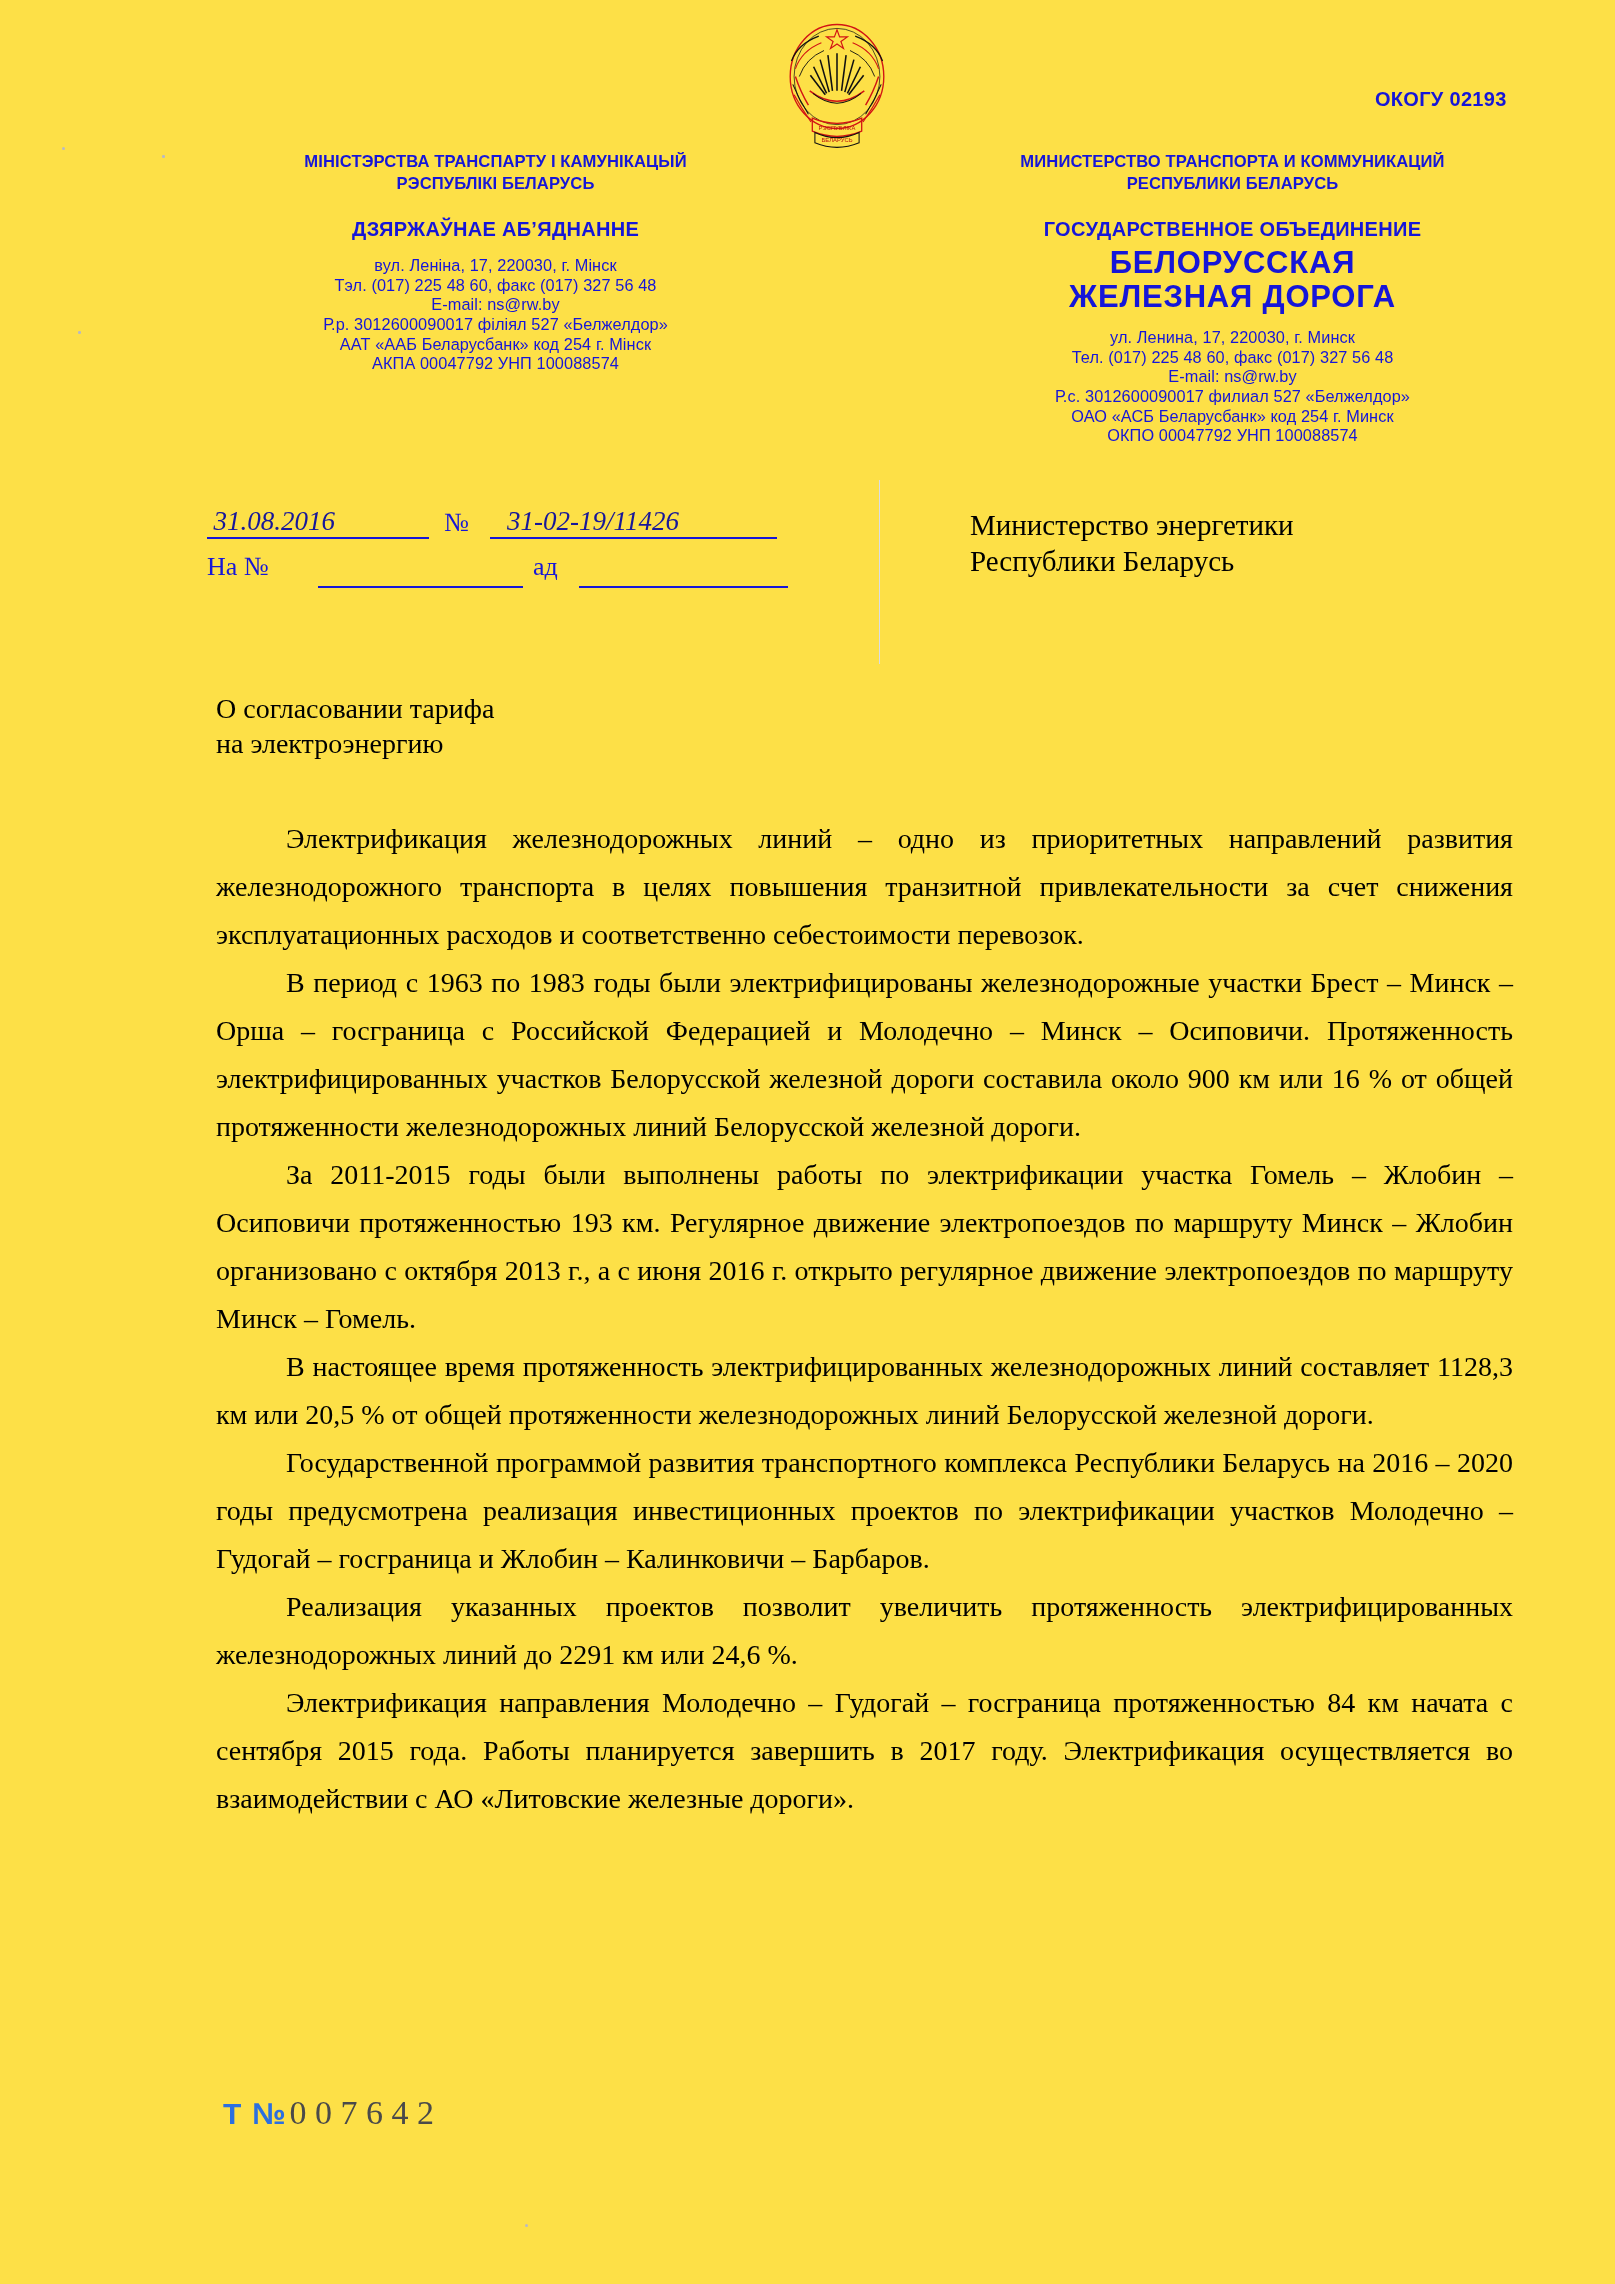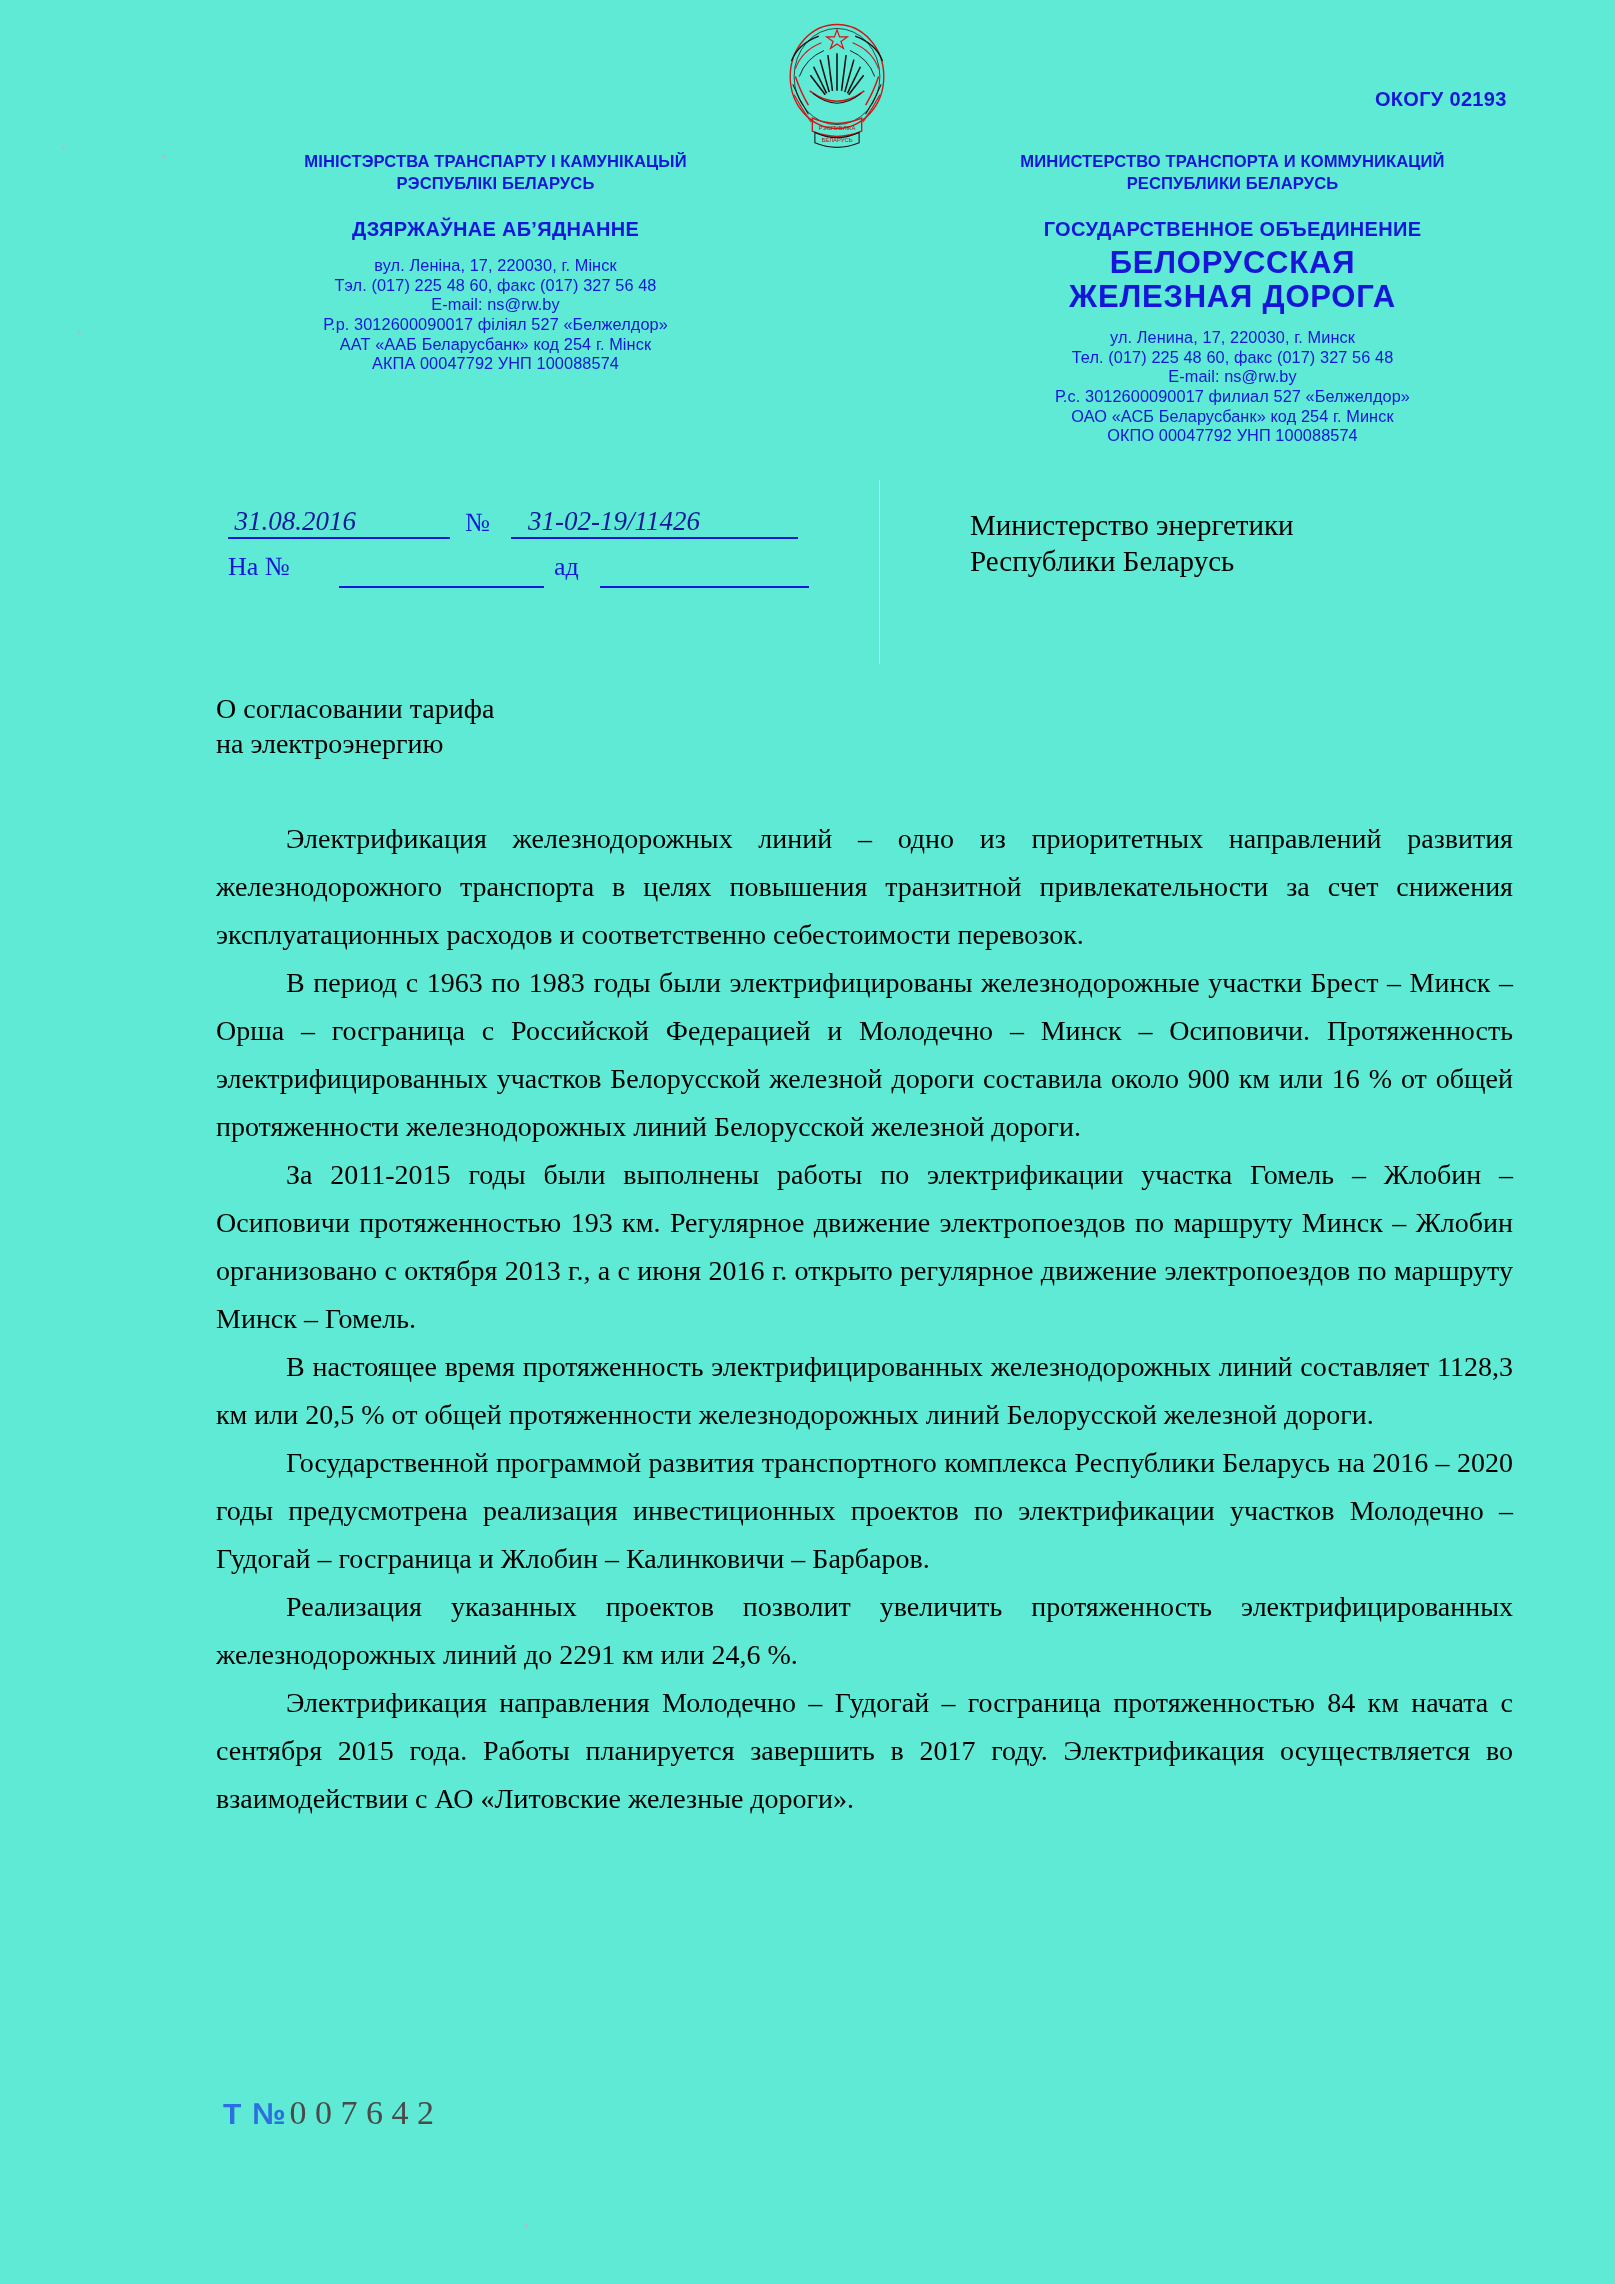--- a/index.html
+++ b/index.html
@@ -10,21 +10,21 @@
   body {
     width: 1616px;
     height: 2284px;
     position: relative;
     font-family: "Liberation Serif", serif;
     overflow: hidden;
   }
   .page {
     position: absolute;
     inset: 0;
-    background: #5eead4;
+    background: #fde047;
   }
 
   
   .okogu {
     position: absolute;
     left: 1375px;
     top: 88px;
     font-family: "Liberation Sans", sans-serif;
     font-weight: bold;
     font-size: 20px;
@@ -75,21 +75,21 @@
     font-size: 16.3px;
     line-height: 19.6px;
     margin-top: 14.3px;
     letter-spacing: 0.1px;
   }
   .hdr-right .bigname { letter-spacing: 0.8px; }
 
   
   .refblock {
     position: absolute;
-    left: 228px;
+    left: 207px;
     top: 497px;
     width: 574px;
   }
   .ref-row { position: relative; height: 46px; }
 
   .hand {
     font-family: "Liberation Serif", serif;
     font-style: italic;
     font-size: 27px;
     color: #17179a;

